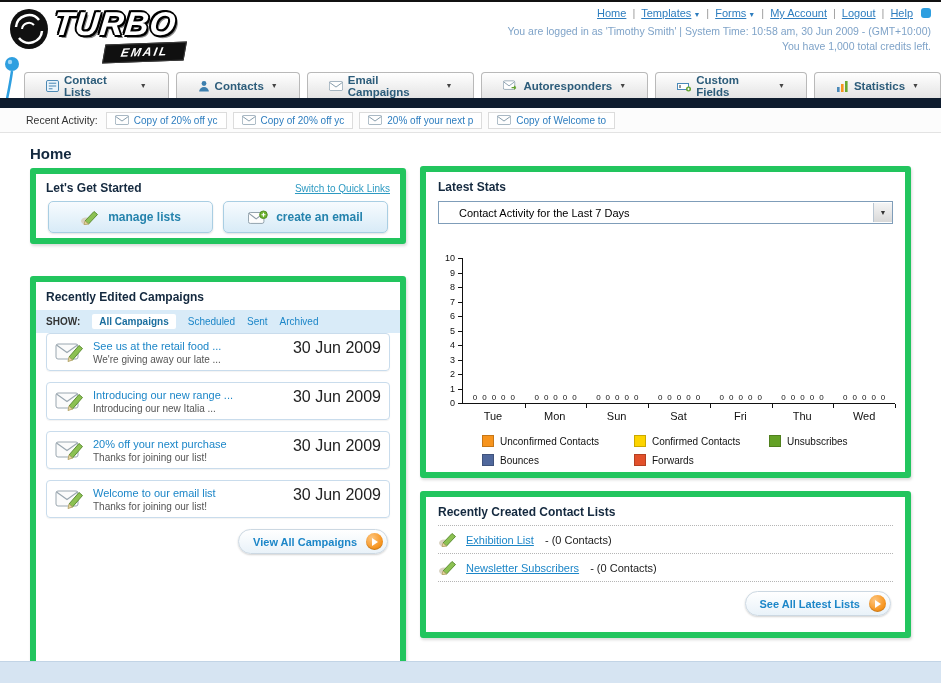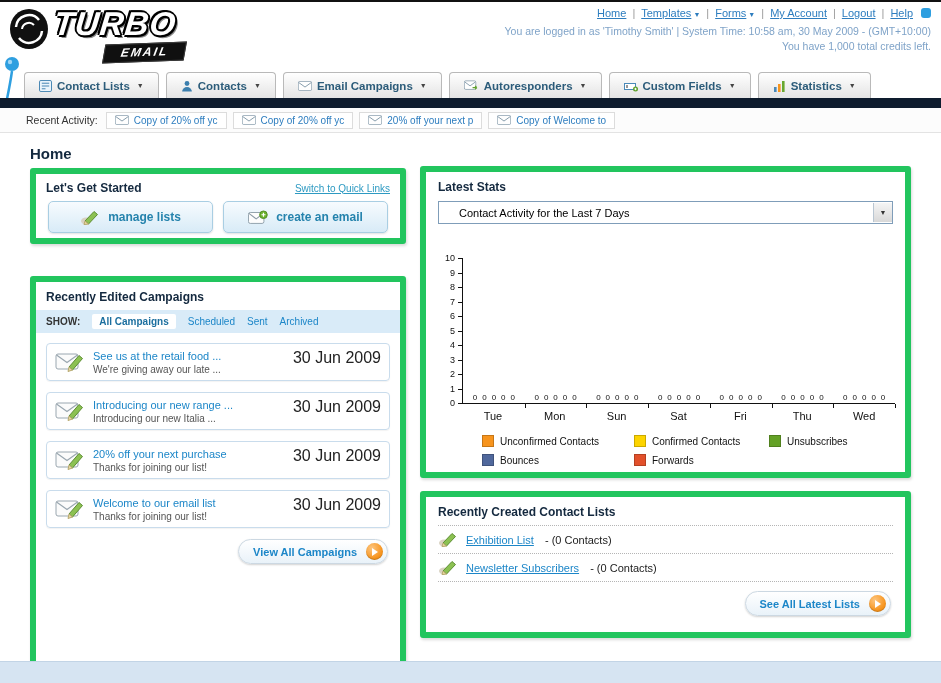--- a/index.html
+++ b/index.html
@@ -24,21 +24,21 @@
   .top-link{color:#2d7dbf;text-decoration:underline;white-space:nowrap;}
   .link-caret{font-size:7px;color:#2d7dbf;margin-left:2px;text-decoration:none;display:inline-block;}
   .sep{color:#9a9a9a;}
   .help-dot{width:10px;height:10px;border-radius:3px;background:#2e9fe0;display:inline-block;margin-left:2px;}
   .login-info{margin-top:6px;font-size:10.5px;color:#7fa3c8;}
   .credits-info{margin-top:3px;font-size:10.5px;color:#7fa3c8;}
 
   
   .tabs-row{position:absolute;left:0;right:0;top:68px;height:28px;padding-left:24px;
         display:flex;gap:7px;align-items:flex-end;box-sizing:border-box;}
-  .tab{height:26px;box-sizing:border-box;display:inline-flex;align-items:center;gap:5px;padding:0 14px;
+  .tab{height:26px;box-sizing:border-box;display:inline-flex;align-items:center;gap:5px;padding:0 21px;
         background:linear-gradient(#ffffff,#e4e4e4);border:1px solid #b9b9b9;border-bottom:none;
         border-radius:4px 4px 0 0;font-size:11.5px;font-weight:bold;color:#2c5c7a;}
   .tab-caret{font-size:7px;color:#444;margin-left:2px;}
   .icon-wrap{display:inline-flex;align-items:center;}
   .dark-bar{position:absolute;left:0;right:0;top:96px;height:10px;background:#0e1c2e;}
 
   
   .activity-bar{position:absolute;left:0;right:0;top:106px;height:25px;background:#fcfcfc;
         border-bottom:1px solid #e3e3e3;display:flex;align-items:center;gap:8px;padding-left:26px;
         font-size:10.5px;color:#333;box-sizing:border-box;}
@@ -59,21 +59,21 @@
   .gs-btn{flex:1;height:30px;display:flex;align-items:center;justify-content:center;gap:8px;
         border:1px solid #a9cee3;border-radius:5px;background:linear-gradient(#f7fbfe,#d8ebf7);
         font-size:12px;font-weight:bold;color:#2583ad;box-shadow:0 1px 2px rgba(0,0,0,.12);}
 
   #campaigns{left:30px;top:274px;width:376px;height:405px;}
   .camp-title{padding:8px 10px 6px;}
   .filter-bar{background:#d9ebf8;display:flex;align-items:center;gap:12px;padding:4px 10px;font-size:10px;}
   .show-label{font-weight:bold;color:#333;}
   .filter{color:#1c86c8;}
   .filter.selected{background:#fff;padding:2px 7px;border-radius:2px;font-weight:bold;color:#1c6f9f;}
-  .camp-items{display:flex;flex-direction:column;gap:11px;padding:10px 10px 4px;}
+  .camp-items{display:flex;flex-direction:column;gap:11px;padding:0 10px 4px;}
   .camp-item{position:relative;border:1px solid #c9dcec;border-radius:4px;display:flex;align-items:center;
         gap:8px;padding:4px 8px;min-height:38px;box-sizing:border-box;box-shadow:0 1px 1px rgba(0,0,0,.05);}
   .camp-text{display:flex;flex-direction:column;gap:2px;}
   .camp-link{font-size:11px;color:#1c86c8;}
   .camp-sub{font-size:10px;color:#555;}
   .camp-date{position:absolute;right:8px;top:5px;font-size:16px;color:#222;}
   .view-all-row{display:flex;justify-content:flex-end;padding:7px 12px;}
   .pill-btn{display:inline-flex;align-items:center;gap:9px;padding:3px 4px 3px 14px;border:1px solid #ccd8e2;
         border-radius:14px;background:linear-gradient(#ffffff,#e9f2f9);font-size:11px;font-weight:bold;
         color:#1c86c8;box-shadow:0 1px 2px rgba(0,0,0,.18);}
@@ -152,21 +152,21 @@
         <span class="sep" data-interactable="false">|</span>
         <span class="top-link" data-interactable="true">Forms<span class="link-caret" data-interactable="false">▼</span></span>
         <span class="sep" data-interactable="false">|</span>
         <span class="top-link" data-interactable="true">My Account</span>
         <span class="sep" data-interactable="false">|</span>
         <span class="top-link" data-interactable="true">Logout</span>
         <span class="sep" data-interactable="false">|</span>
         <span class="top-link" data-interactable="true">Help</span>
         <span class="help-dot" data-interactable="true"></span>
       </nav>
-    <div class="login-info" data-interactable="false">You are logged in as 'Timothy Smith' | System Time: 10:58 am, 30 May 2009 - (GMT+10:00)</div>
+    <div class="login-info" data-interactable="false">You are logged in as 'Timothy Smith' | System Time: 10:58 am, 30 Jun 2009 - (GMT+10:00)</div>
     <div class="credits-info" data-interactable="false">You have 1,000 total credits left.</div>
   </div>
 
   <nav class="tabs-row" data-interactable="false">
       <div class="tab" data-interactable="true">
         <span class="icon-wrap" data-interactable="false">
           <svg width="13" height="12" viewBox="0 0 14 13">
             <rect x="0.5" y="0.5" width="13" height="12" rx="1.5" fill="#eaf4fb" stroke="#3c7fae"></rect>
             <line x1="3" y1="3.5" x2="11" y2="3.5" stroke="#3c7fae"></line>
             <line x1="3" y1="6.5" x2="11" y2="6.5" stroke="#3c7fae"></line>

